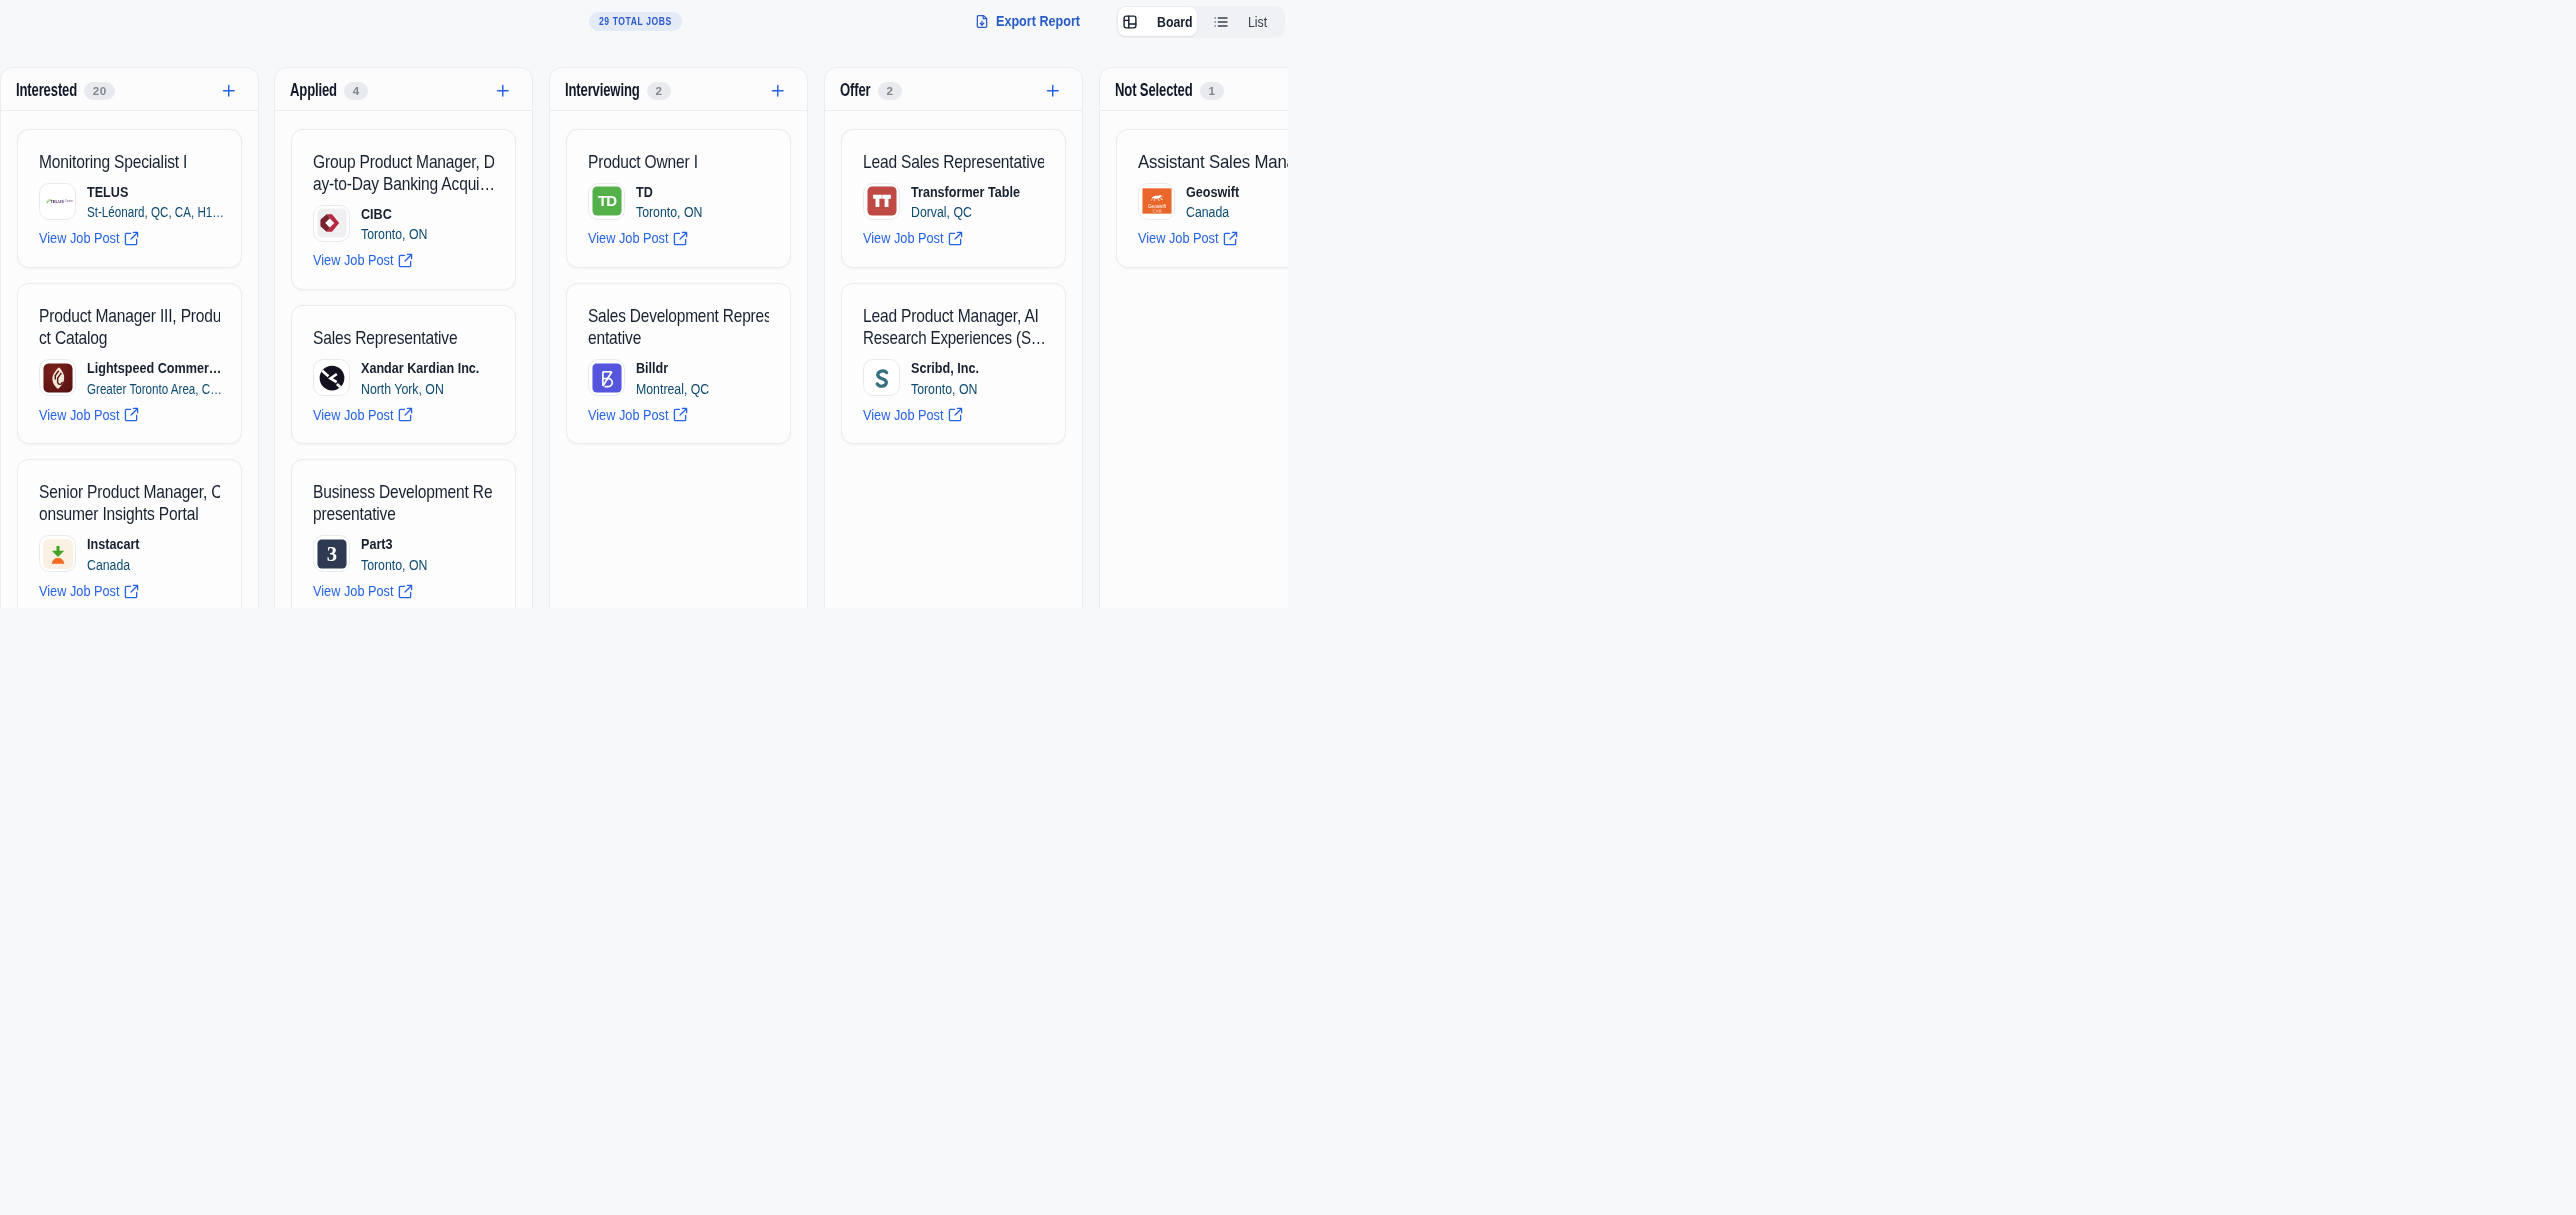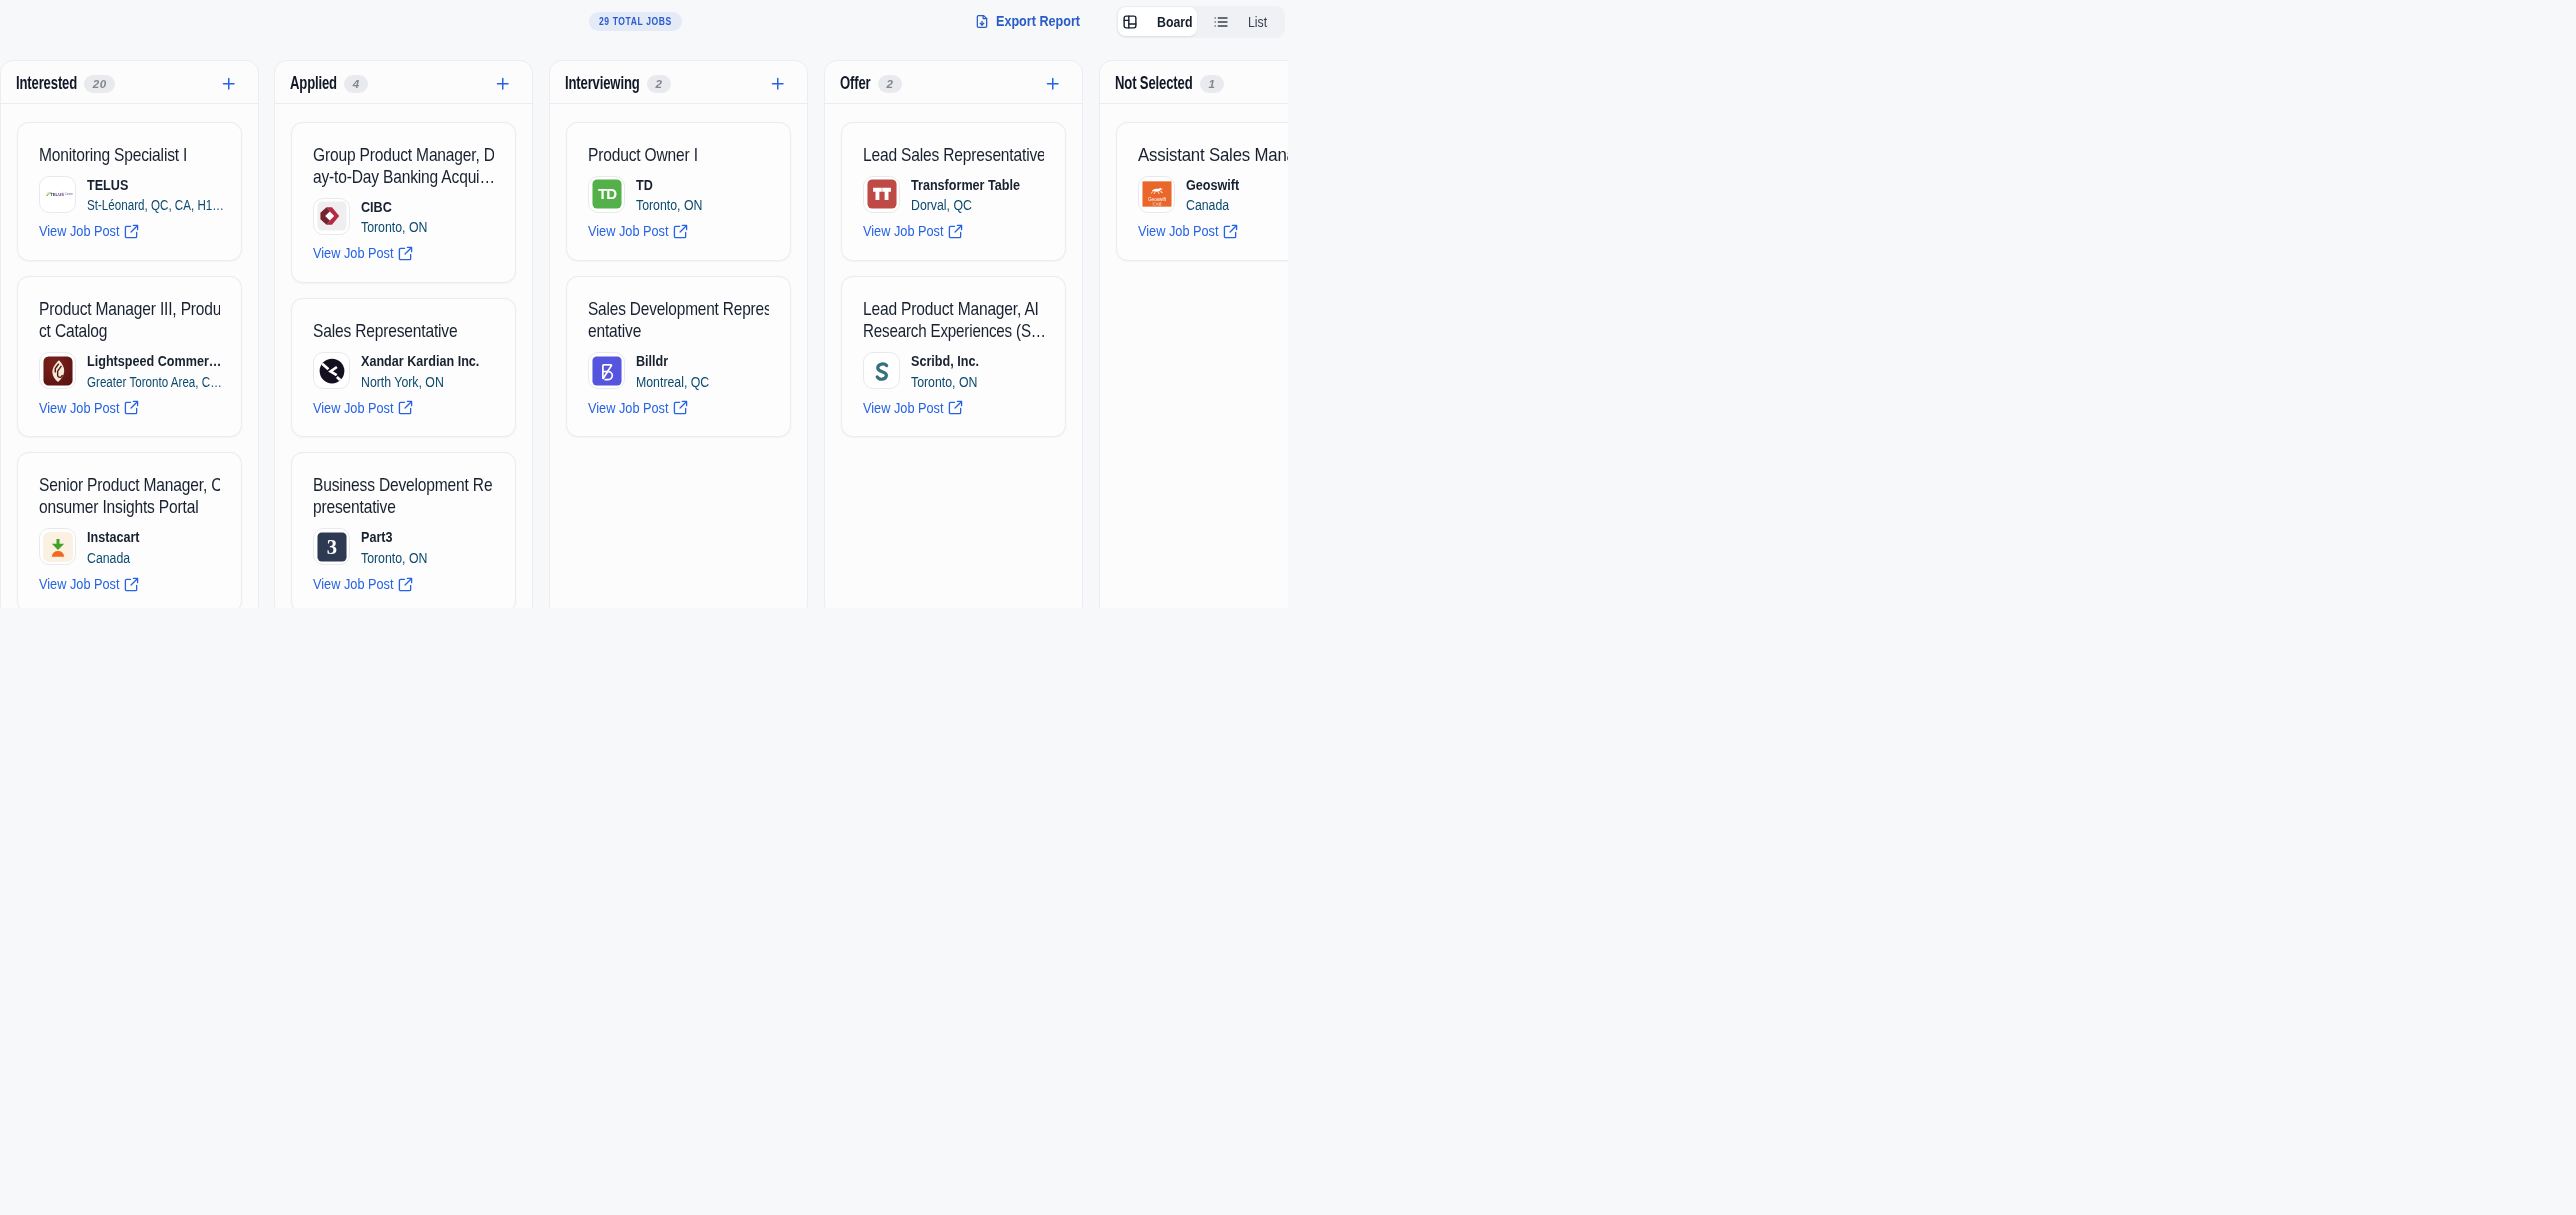--- a/index.html
+++ b/index.html
@@ -10,24 +10,24 @@
   background:#e4eaf6; color:#2a5ad0; border-radius:928px;
   font-size:10.2px; font-weight:700; letter-spacing:0.7px;
   display:flex; align-items:center; padding:0 10.2px;
 }
 .export { position:absolute; left:975px; top:13px; height:16.7px; display:flex; align-items:center; gap:6.5px; color:#2a5cc8; font-size:14px; font-weight:700; }
 .segment { position:absolute; left:1116px; top:5.6px; width:169px; height:32px; background:#f0f1f4; border-radius:9.3px; display:flex; padding:1.9px; }
 .segbtn { flex:0 0 auto; display:flex; align-items:center; justify-content:center; gap:19px; font-size:14px; border-radius:7.4px; }
 .segbtn.active { width:79px; background:#ffffff; color:#16202e; font-weight:600; box-shadow:0 0.9px 1.9px rgba(16,24,40,.08); }
 .segbtn.idle { flex:1; color:#39414e; font-weight:500; }
 .board { position:absolute; left:0; top:0; width:1288px; height:608px; overflow:hidden; }
-.col { position:absolute; top:60px; width:259px; height:558px; background:#fcfcfd; border:0.9px solid #ecedf1; border-radius:13px; }
+.col { position:absolute; top:67px; width:259px; height:558px; background:#fcfcfd; border:0.9px solid #ecedf1; border-radius:13px; }
 .colhead { height:43px; display:flex; align-items:center; padding:2.8px 19.5px 0 15px; border-bottom:0.9px solid #eaecef; }
 .coltitle { font-size:17.7px; font-weight:700; color:#111827; letter-spacing:-0.2px; }
-.count { margin-left:7.4px; background:#e9eaee; color:#81878f; border-radius:928px; font-size:11.6px; font-weight:600; padding:3.3px 8.4px; line-height:1; letter-spacing:0.5px; position:relative; top:0.9px;font-style:italic; }
+.count { margin-left:7.4px; background:#e9eaee; color:#81878f; border-radius:928px; font-size:11.6px; font-weight:600; padding:3.3px 8.4px; line-height:1; letter-spacing:0.5px; position:relative; top:0.9px; }
 .plus { margin-left:auto; display:flex; }
 .cards { padding:17.7px 16px; }
 .card { background:#fdfdfe; border:0.9px solid #eaecf0; border-radius:12px; box-shadow:0 0.9px 1.9px rgba(16,24,40,.04); padding:21px 21.4px 19px; margin-bottom:15px; }
 .title { font-size:17.7px; line-height:22px; font-weight:500; color:#18212f; letter-spacing:-0.2px; white-space:nowrap; overflow:hidden; }
 .title div { white-space:nowrap; overflow:hidden; }
 .crow { margin-top:10.2px; display:flex; }
 .logo { width:37px; height:37px; flex:0 0 37px; box-sizing:border-box; background:#fff; border:0.9px solid #e7e9ed; border-radius:10.2px; display:flex; align-items:center; justify-content:center; }
 .cinfo { margin-left:11px; min-width:0; }
 .cname { font-size:14px; line-height:18.6px; font-weight:600; color:#18212f; white-space:nowrap; }
 .cloc { font-size:14px; line-height:18.6px; color:#0c4a6e; margin-top:1.9px; white-space:nowrap; }

